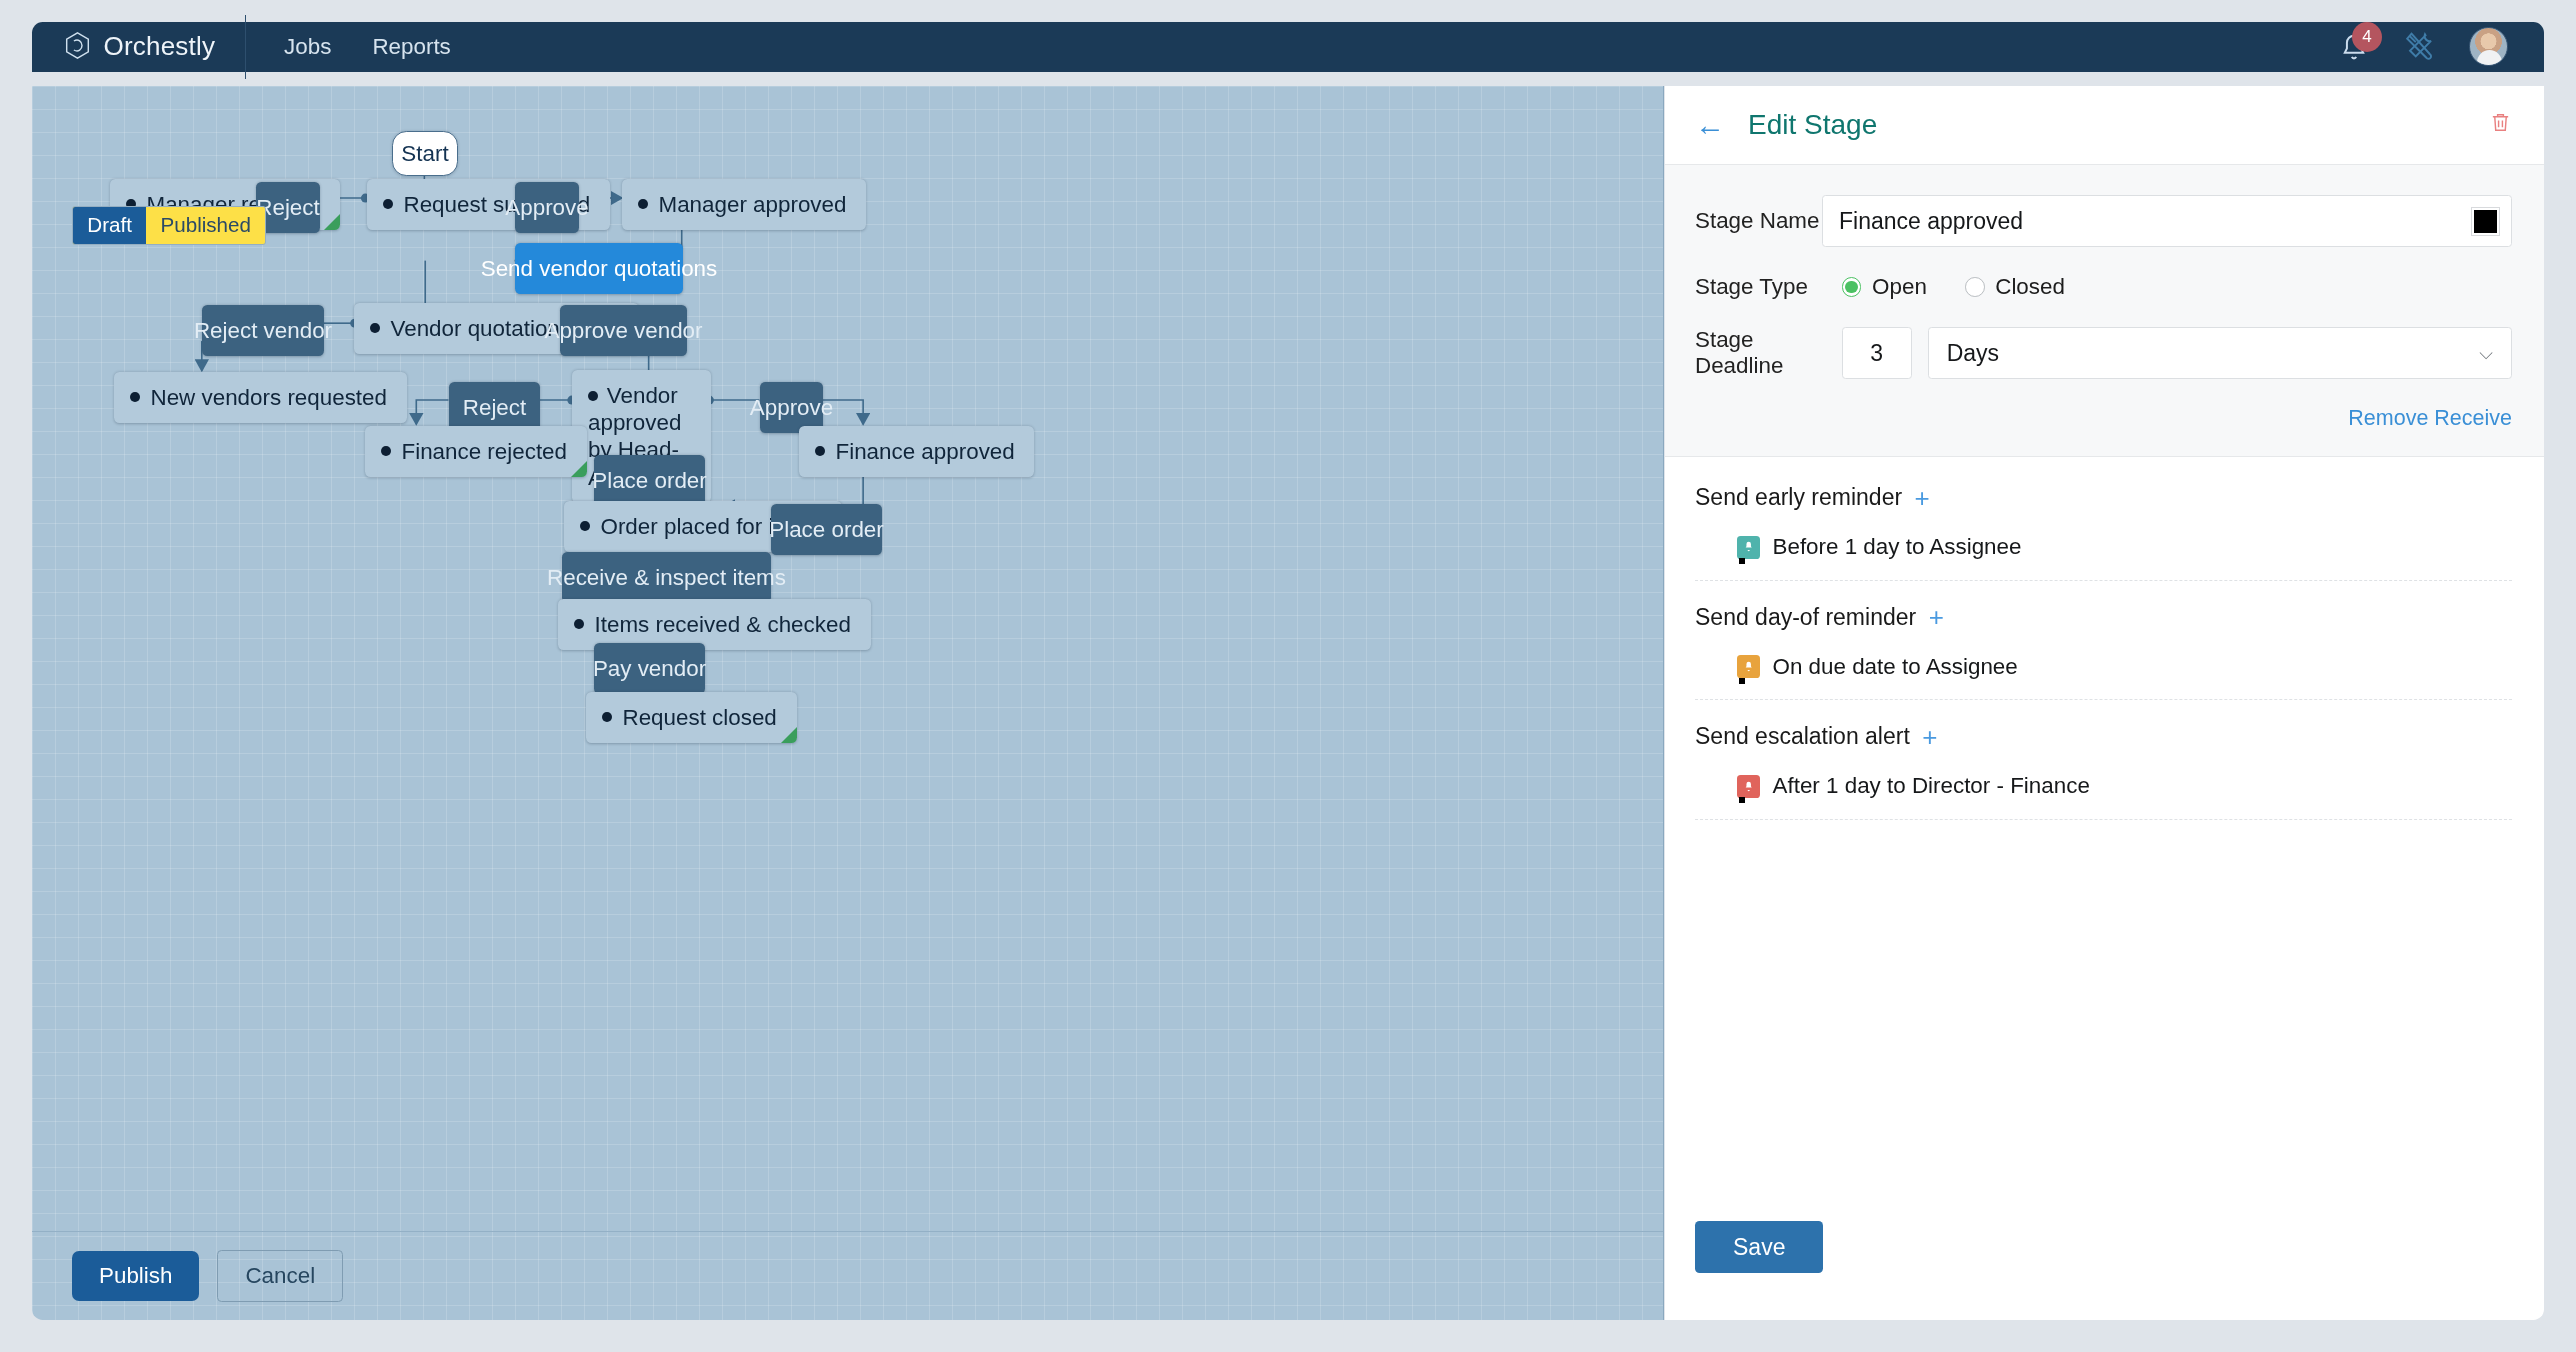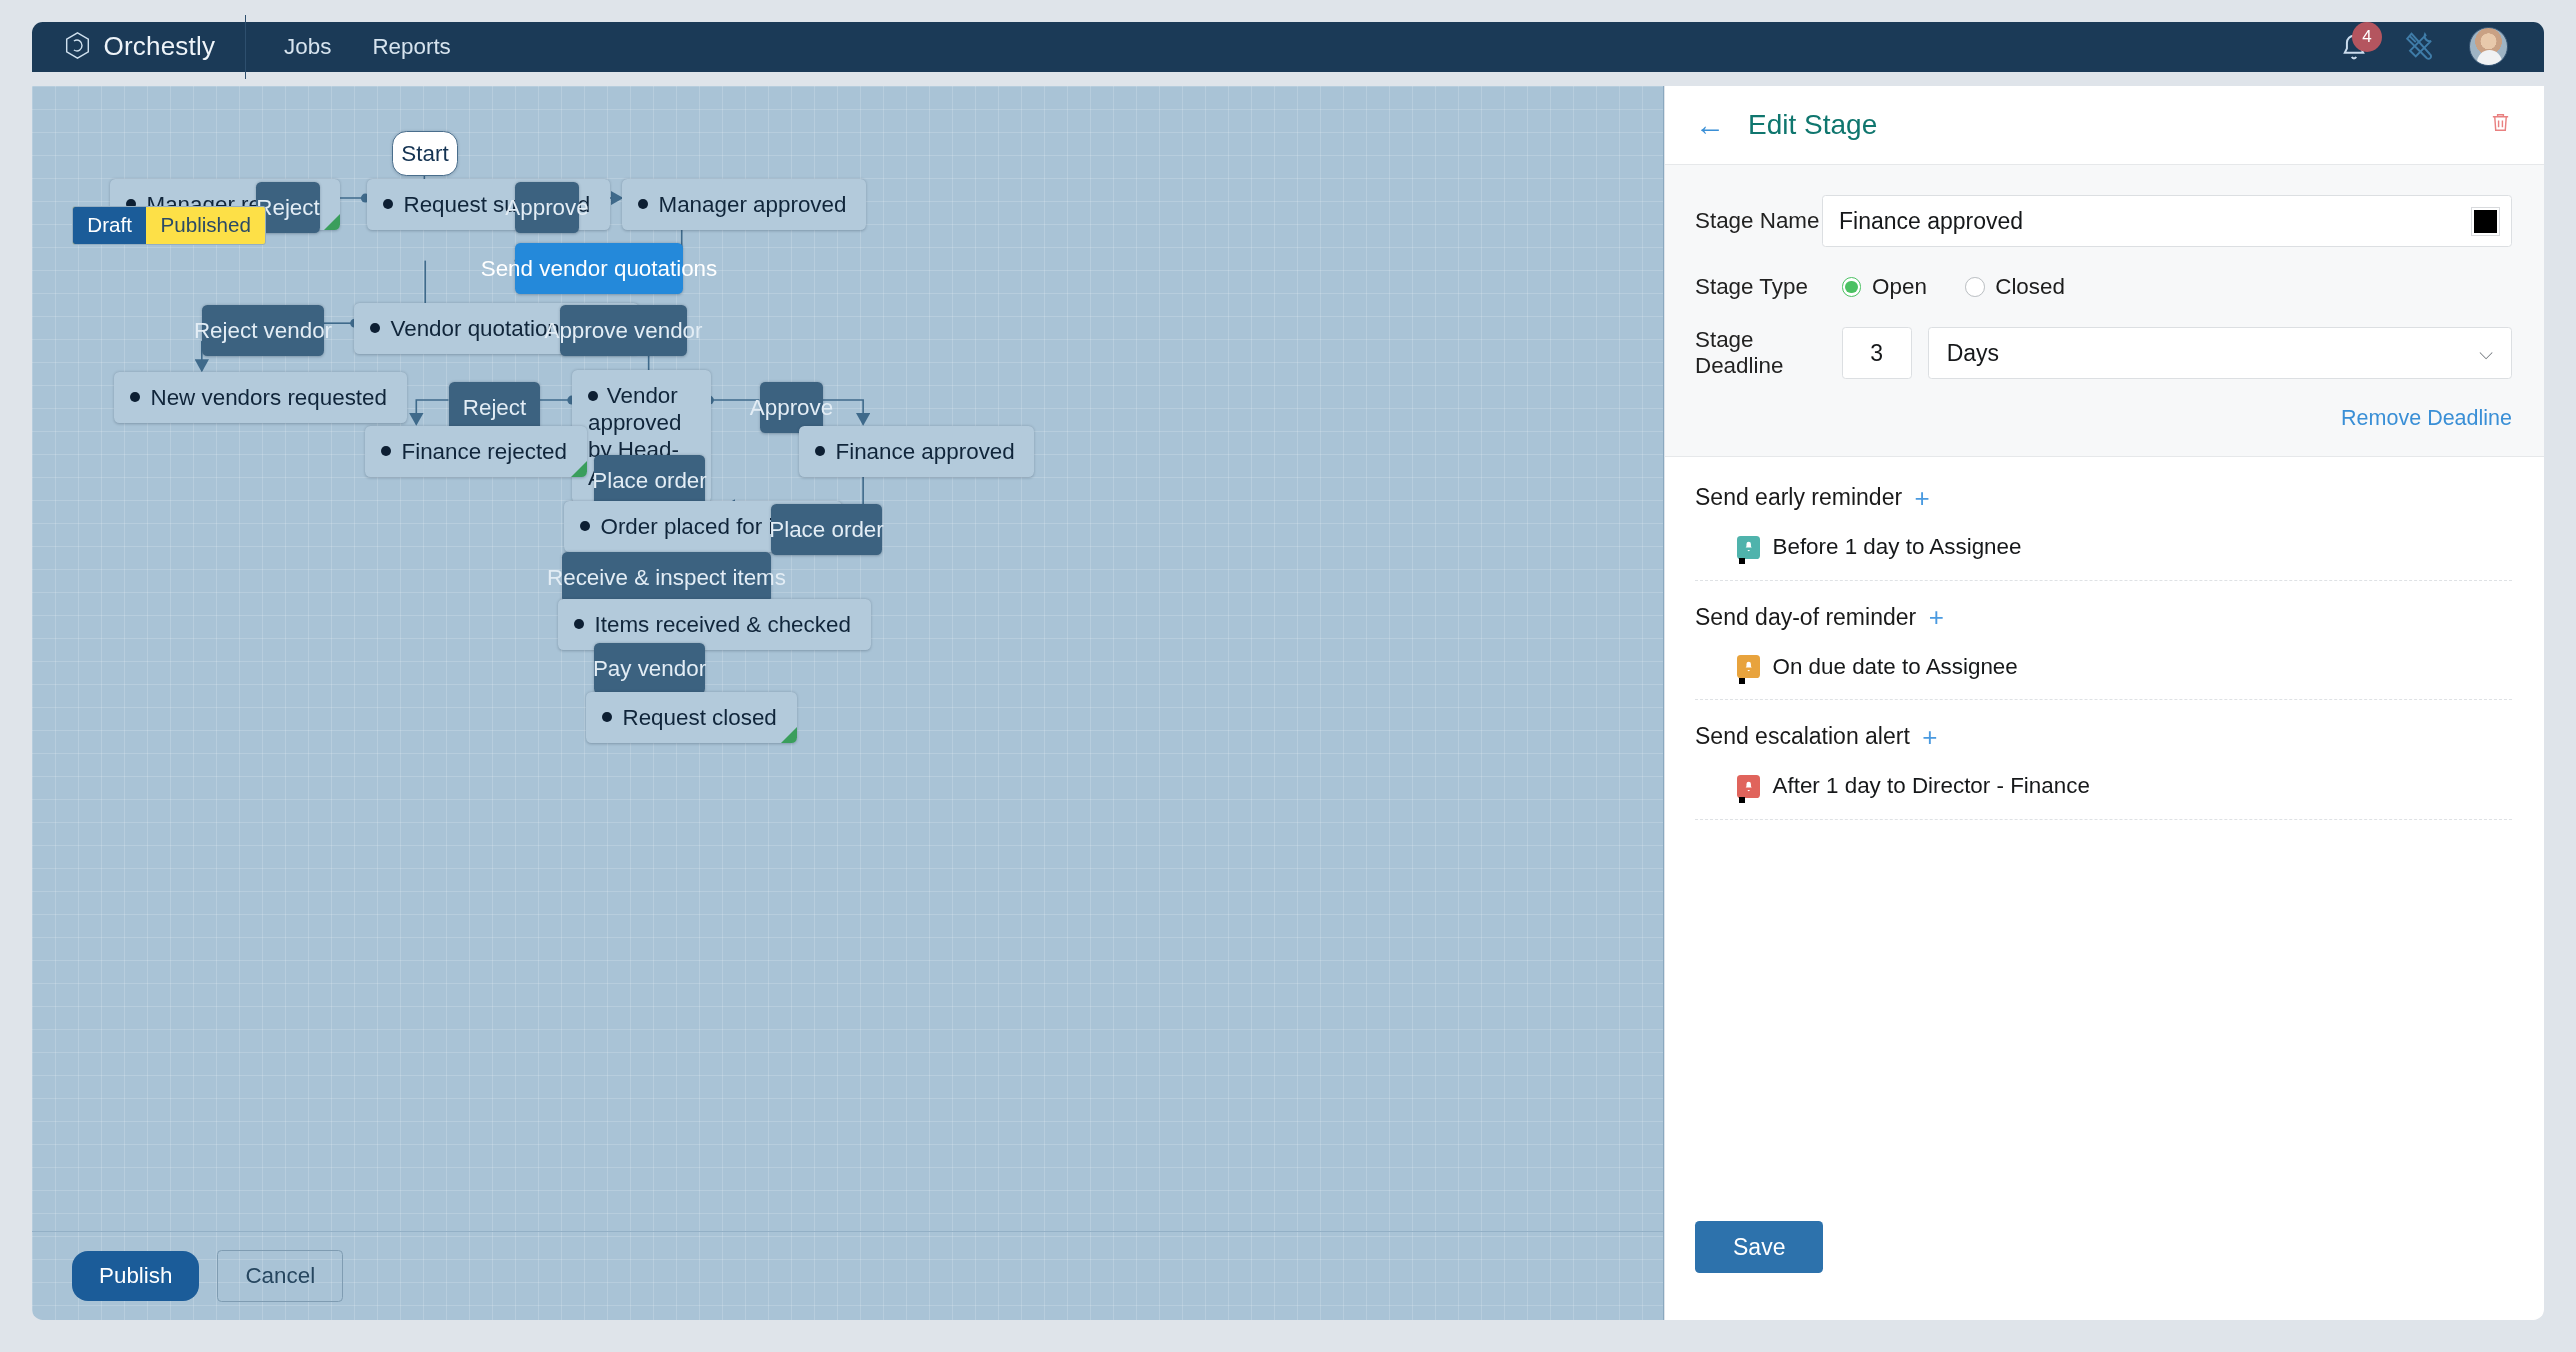--- a/index.html
+++ b/index.html
@@ -118,21 +118,21 @@
 
   svg.edges { position: absolute; inset: 0; width: 100%; height: 100%; z-index: 1; }
 
   .canvas-footer {
     position: absolute; left: 0; right: 0; bottom: 0; height: 89px;
     border-top: 0.9px solid #93b0c6;
     display: flex; align-items: center; gap: 18px; padding-left: 40px;
     z-index: 6;
   }
   .btn-publish {
-    background: #1b5c99; color: #fff; border: none; border-radius: 16px;
+    background: #1b5c99; color: #fff; border: none; border-radius: 7px;
     font-size: 22.4px; padding: 11.6px 27px; cursor: pointer;
     font-family: inherit;
   }
   .btn-cancel {
     background: transparent; color: #26465f; border: 0.9px solid #7f9cb2;
     border-radius: 4.5px; font-size: 22.4px; padding: 11.6px 27px; cursor: pointer;
     font-family: inherit;
   }
 
   
@@ -436,21 +436,21 @@
 
       <div class="frow">
         <span class="flabel">Stage Deadline</span>
         <div class="num-input">3</div>
         <div class="select-box">
           <span>Days</span>
           <span class="chev">⌵</span>
         </div>
       </div>
 
-      <div class="remove-link">Remove Deadline</div>
+      <div class="remove-link">Remove Receive</div>
     </div>
 
     <div class="reminders">
 
       <div class="rem-block">
         <div class="rem-head">
           <span class="rem-title">Send early reminder</span>
           <span class="plus">+</span>
         </div>
         <div class="rem-item">

